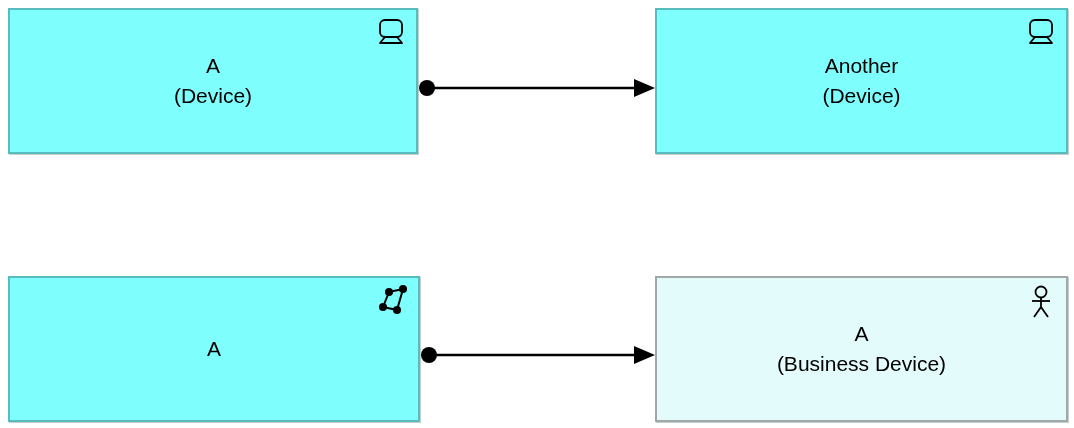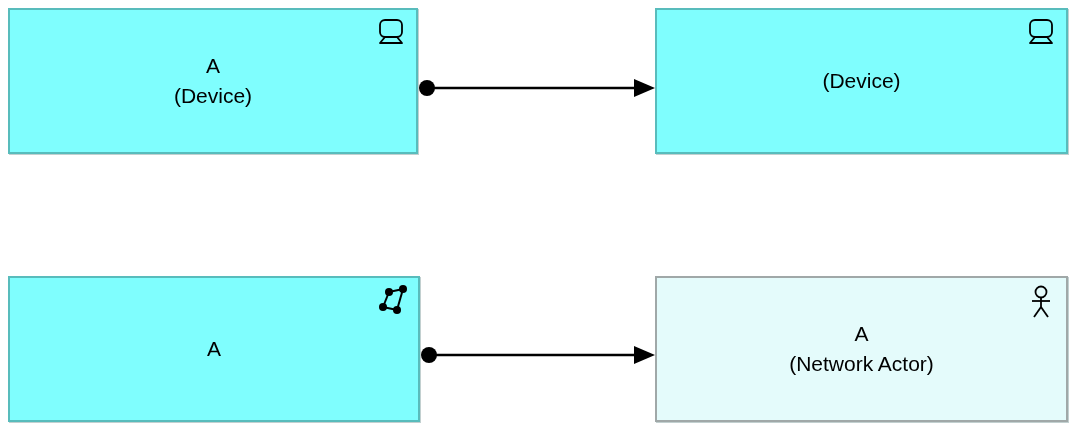--- a/index.html
+++ b/index.html
@@ -66,20 +66,21 @@
     <div>(Device)</div>
   </div>
 
   <div class="node" style="left: 655px; top: 8px; width: 413px; height: 146px; background-color: rgb(127, 254, 254); border-color: rgb(88, 188, 188); color: rgb(0, 0, 0);">
     <span class="corner-icon">
       <svg width="30" height="30" viewBox="0 0 30 30" fill="none" stroke="currentColor" stroke-width="1.8">
         <rect x="4" y="3" width="22" height="17" rx="5" ry="5"></rect>
         <path d="M9 20 L21 20 L26 26 L4 26 Z" stroke-linejoin="round"></path>
       </svg>
     </span>
+    <div>Another</div>
     <div>(Device)</div>
   </div>
 
   <div class="node" style="left: 8px; top: 276px; width: 412px; height: 146px; background-color: rgb(127, 254, 254); border-color: rgb(88, 188, 188); color: rgb(0, 0, 0);">
     <span class="corner-icon">
       <svg width="30" height="30" viewBox="0 0 30 30" stroke="currentColor" stroke-width="2" fill="currentColor">
         <line x1="11" y1="7" x2="25" y2="4"></line>
         <line x1="25" y1="4" x2="19" y2="25"></line>
         <line x1="19" y1="25" x2="5" y2="22"></line>
         <line x1="5" y1="22" x2="11" y2="7"></line>
@@ -96,21 +97,21 @@
     <span class="corner-icon">
       <svg width="24" height="34" viewBox="0 0 24 34" fill="none" stroke="currentColor" stroke-width="1.8">
         <circle cx="12" cy="7" r="5.5"></circle>
         <line x1="12" y1="12.5" x2="12" y2="22"></line>
         <line x1="3" y1="16" x2="21" y2="16"></line>
         <line x1="12" y1="22" x2="5" y2="32"></line>
         <line x1="12" y1="22" x2="19" y2="32"></line>
       </svg>
     </span>
     <div>A</div>
-    <div>(Network Actor)</div>
+    <div>(Business Device)</div>
   </div>
 
   <svg class="connector" style="left: 410px; top: 68px; color: rgb(0, 0, 0);" width="248" height="40">
     <circle cx="17" cy="20" r="8" fill="currentColor"></circle>
     <line x1="17" y1="20" x2="226" y2="20" stroke="currentColor" stroke-width="2.5"></line>
     <polygon points="245,20 224,11 224,29" fill="currentColor"></polygon>
   </svg>
 
   <svg class="connector" style="left: 410px; top: 335px; color: rgb(0, 0, 0);" width="248" height="40">
     <circle cx="19" cy="20" r="8" fill="currentColor"></circle>

